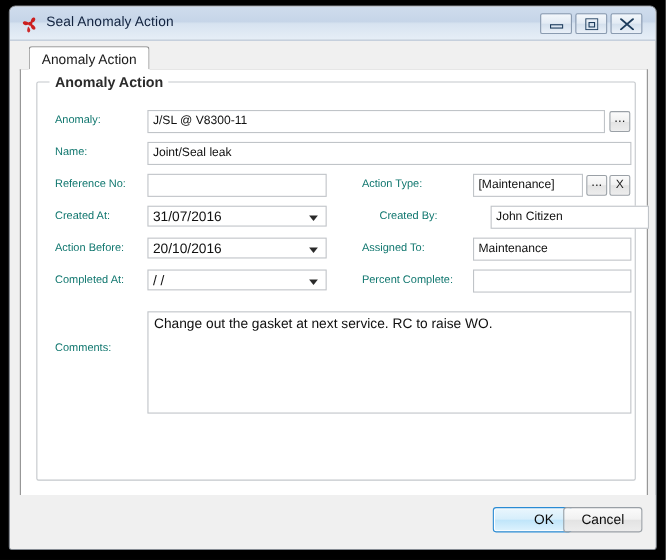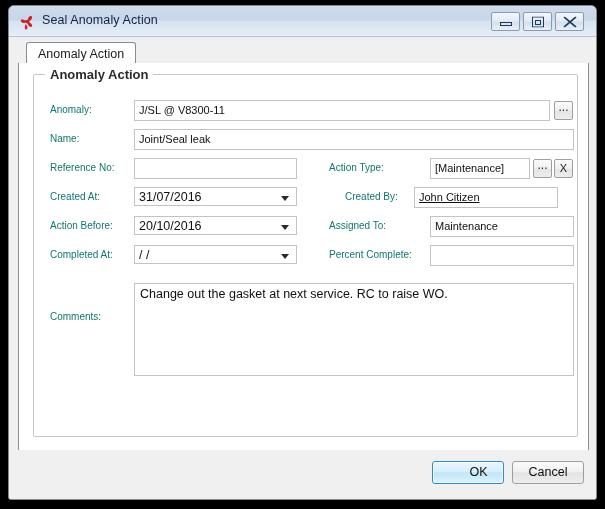--- a/index.html
+++ b/index.html
@@ -216,21 +216,21 @@
     width: 72px; height: 23px;
     border-radius: 3px;
     box-sizing: border-box;
     font-size: 12.5px;
     color: #0c0c0c;
     text-align: center;
     line-height: 21px;
     white-space: nowrap;
   }
   #btn-ok {
-    right: 92px;
+    right: 76px;
     border: 1px solid #2a8bd4;
     background: linear-gradient(to bottom, #eaf6fd 0%, #d6eefb 48%, #bfe5fa 51%, #dff3fe 100%);
     box-shadow: inset 0 0 0 1px #ffffff;
     padding-left: 21px;
   }
   #btn-cancel {
     right: 12px;
     border: 1px solid #9aa0a6;
     background: linear-gradient(to bottom, #fbfbfb 0%, #f1f1f1 48%, #e3e3e3 51%, #ededed 100%);
   }
@@ -312,21 +312,21 @@
       <div class="mini-btn ellipsis" style="left:499px; top:84px;">...</div>
       <div class="mini-btn" style="left:520px; top:84px;">X</div>
 
       <div class="field-label" style="left:16px; top:116px;">Created At:</div>
       <div class="combo" style="left:100px; top:112px; width:163px;">
         <span class="combo-val">31/07/2016</span>
         <span class="arrow"></span>
       </div>
 
       <div class="field-label" style="left:311px; top:116px;">Created By:</div>
-      <div class="txt" style="left:380px; top:112px; width:144px;text-decoration:underline;">John Citizen</div>
+      <div class="txt" style="left:412px; top:112px; width:144px;">John Citizen</div>
 
       <div class="field-label" style="left:16px; top:145px;">Action Before:</div>
       <div class="combo" style="left:100px; top:141px; width:163px;">
         <span class="combo-val">20/10/2016</span>
         <span class="arrow"></span>
       </div>
 
       <div class="field-label" style="left:295px; top:145px;">Assigned To:</div>
       <div class="txt" style="left:396px; top:141px; width:144px;">Maintenance</div>
 

